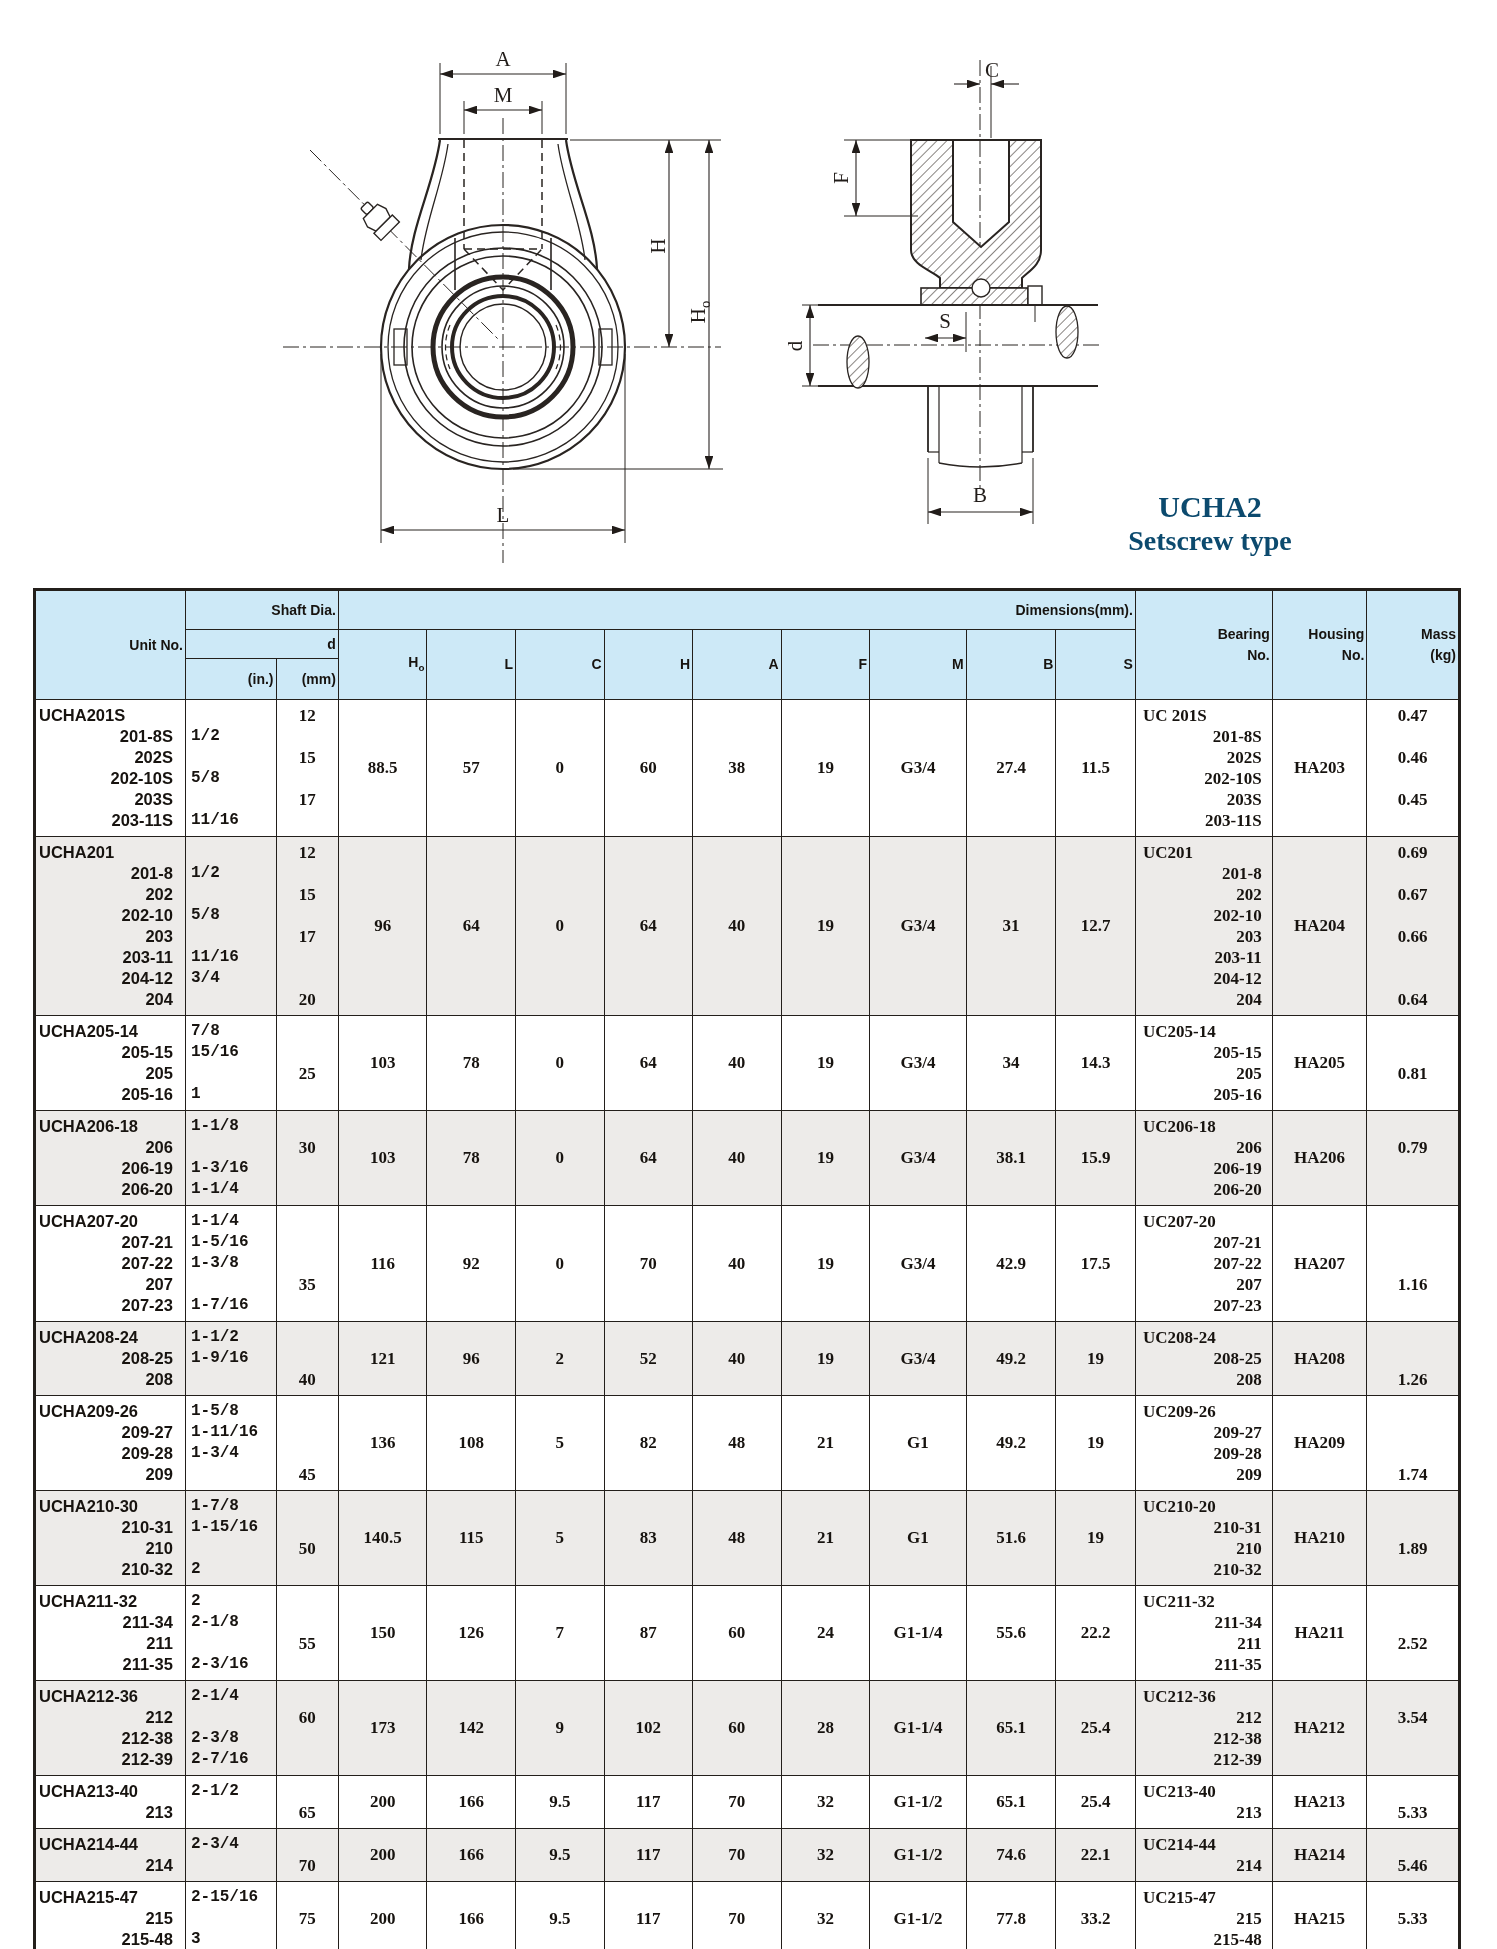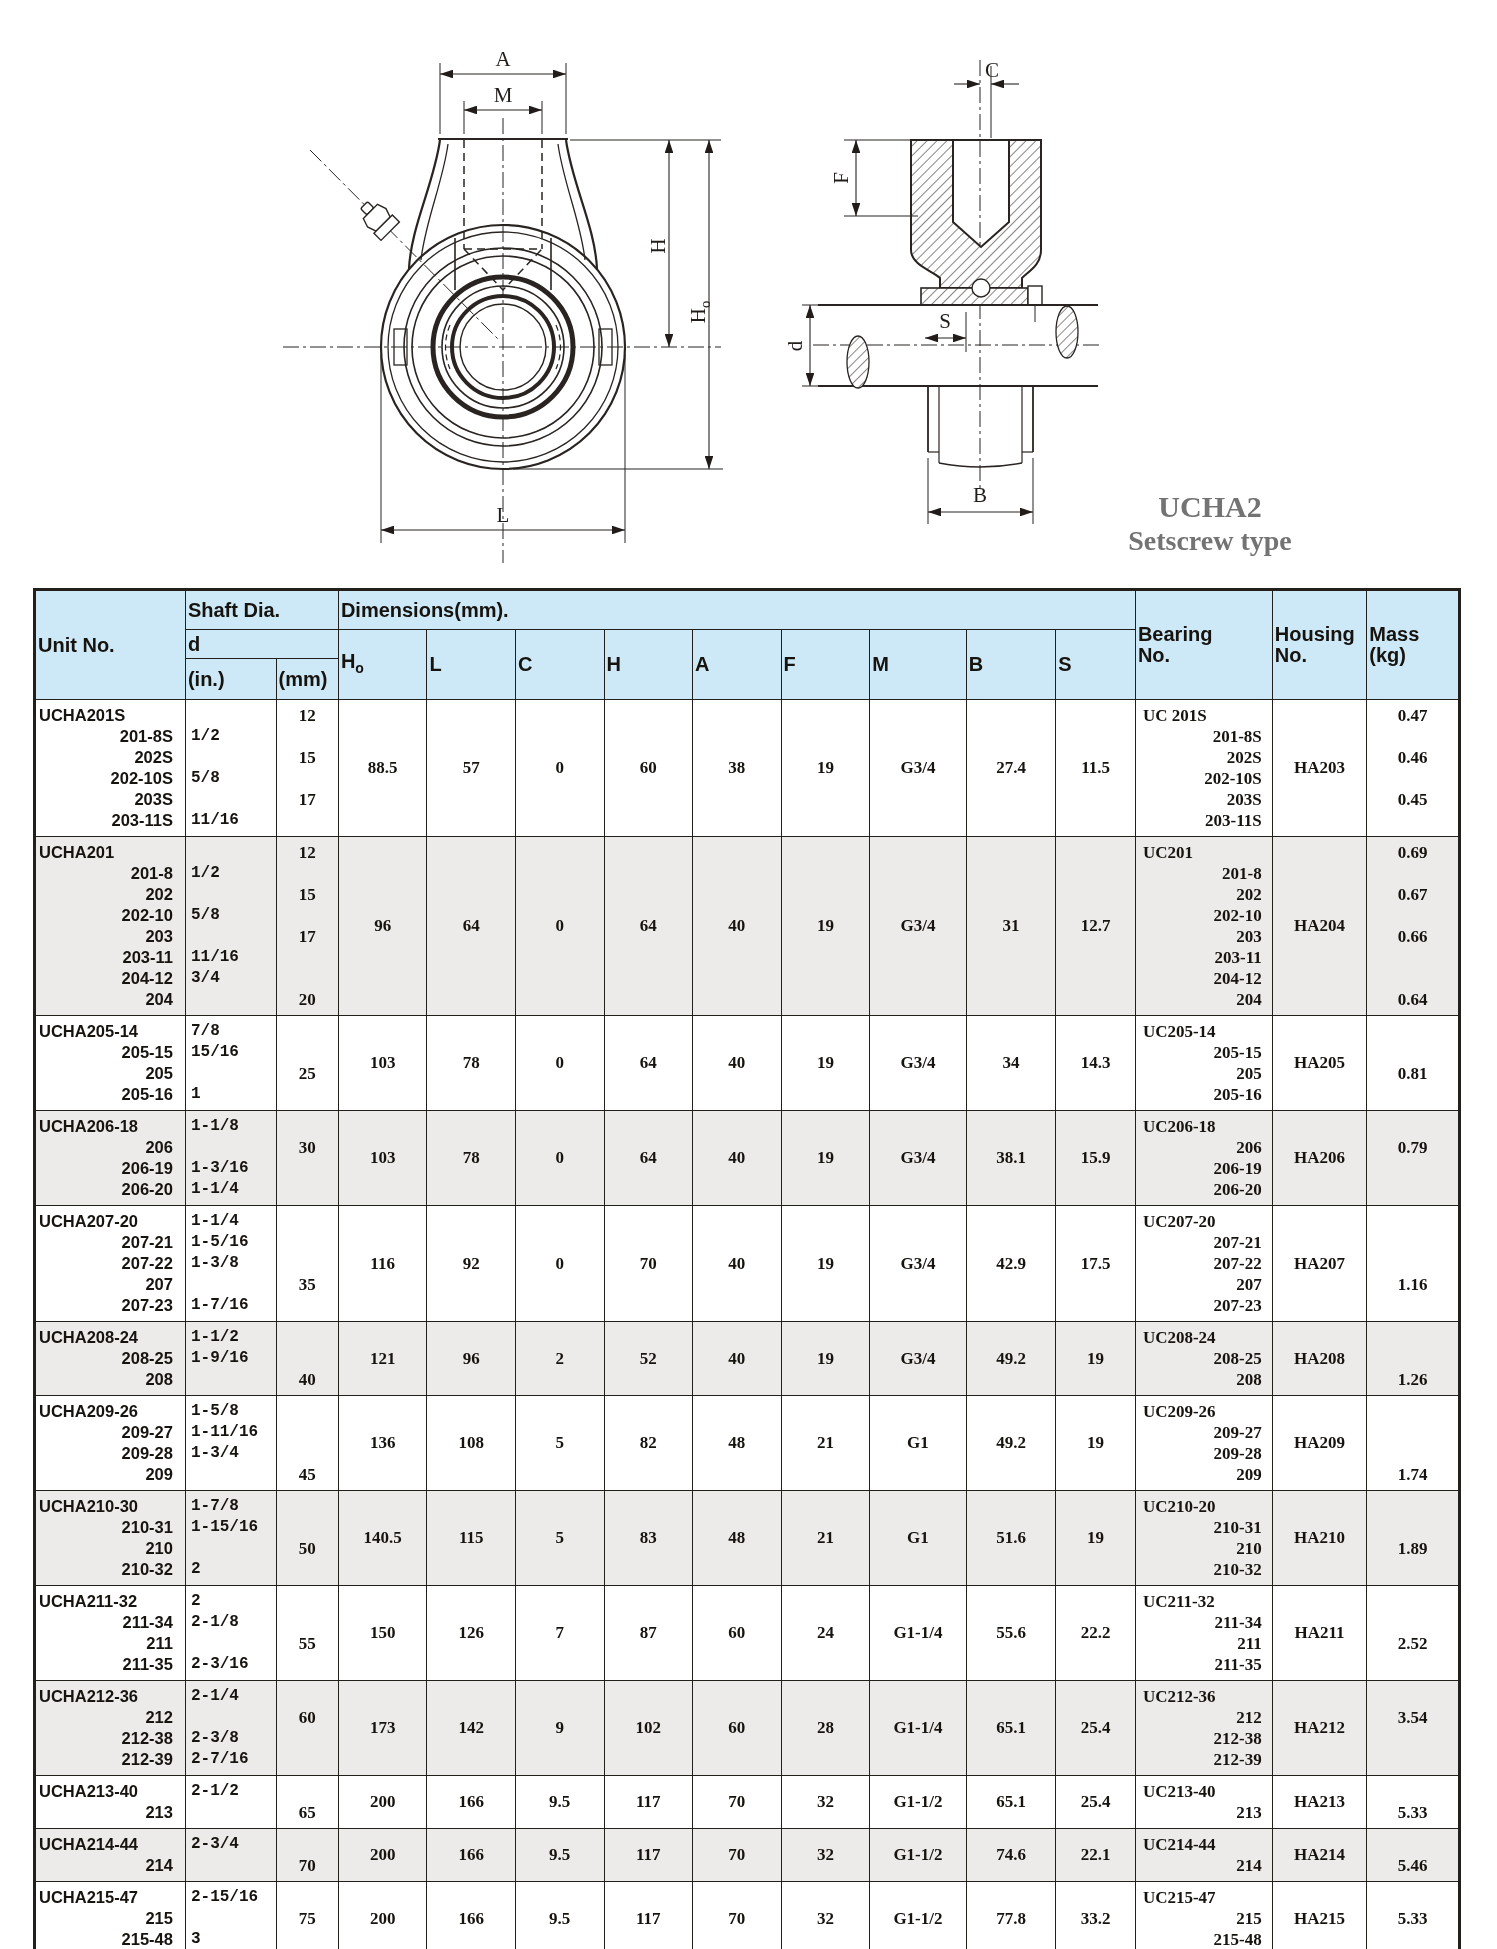--- a/index.html
+++ b/index.html
@@ -2,35 +2,35 @@
 <html><head>
 <meta charset="utf-8">
 <style>
   html,body{margin:0;padding:0;}
   body{width:1497px;height:1949px;background:#ffffff;position:relative;
        font-family:"Liberation Sans",sans-serif;color:#17130f;}
   #drawings{position:absolute;left:0;top:0;width:1497px;height:588px;}
   #front-view{position:absolute;left:268px;top:22px;}
   #section-view{position:absolute;left:758px;top:22px;}
   #series-title{position:absolute;left:1080px;top:490px;width:260px;text-align:center;
-                font-family:"Liberation Serif",serif;color:#737373;}
+                font-family:"Liberation Serif",serif;color:#0c4a6e;}
   .series-code{font-size:30px;font-weight:bold;line-height:34px;}
   .series-sub{font-size:28px;font-weight:bold;line-height:34px;}
 
   svg text{font-family:"Liberation Serif",serif;font-size:21px;fill:#211c19;}
   .st{stroke:#292421;fill:none;}
   .cl{stroke:#292421;fill:none;stroke-width:1;stroke-dasharray:16 4 3 4;}
   .hd{stroke:#292421;fill:none;stroke-width:1.5;stroke-dasharray:8 5;}
   .dl{stroke:#292421;fill:none;stroke-width:1.1;}
   .xl{stroke:#292421;fill:none;stroke-width:1;}
 
   #spec-table{position:absolute;left:33px;top:588px;border-collapse:collapse;table-layout:fixed;
               width:1428px;border:3.5px solid #231f1b;}
   #spec-table th,#spec-table td{border:1.5px solid #231f1b;overflow:hidden;}
-  thead th{background:#cde9f7;font-size:20px;font-weight:bold;padding:1px 2px;text-align:left;
+  thead th{background:#cde9f7;font-size:14px;font-weight:bold;padding:1px 2px;text-align:right;
            white-space:pre-line;line-height:21px;}
   thead tr.h1 th{height:36px;}
   thead tr.h2 th{height:26px;}
   thead tr.h3 th{height:38px;}
   thead tr:last-child th, thead th[rowspan]{border-bottom:3px solid #231f1b;}
   tbody td{font-family:"Liberation Serif",serif;font-weight:bold;font-size:17px;
            text-align:center;vertical-align:middle;padding:0;border-top:3px solid #231f1b;}
   tbody tr.gray td{background:#edebe9;}
   .pad{padding:5px 0 5px 0;}
   .ln{height:21px;line-height:21px;white-space:nowrap;}

